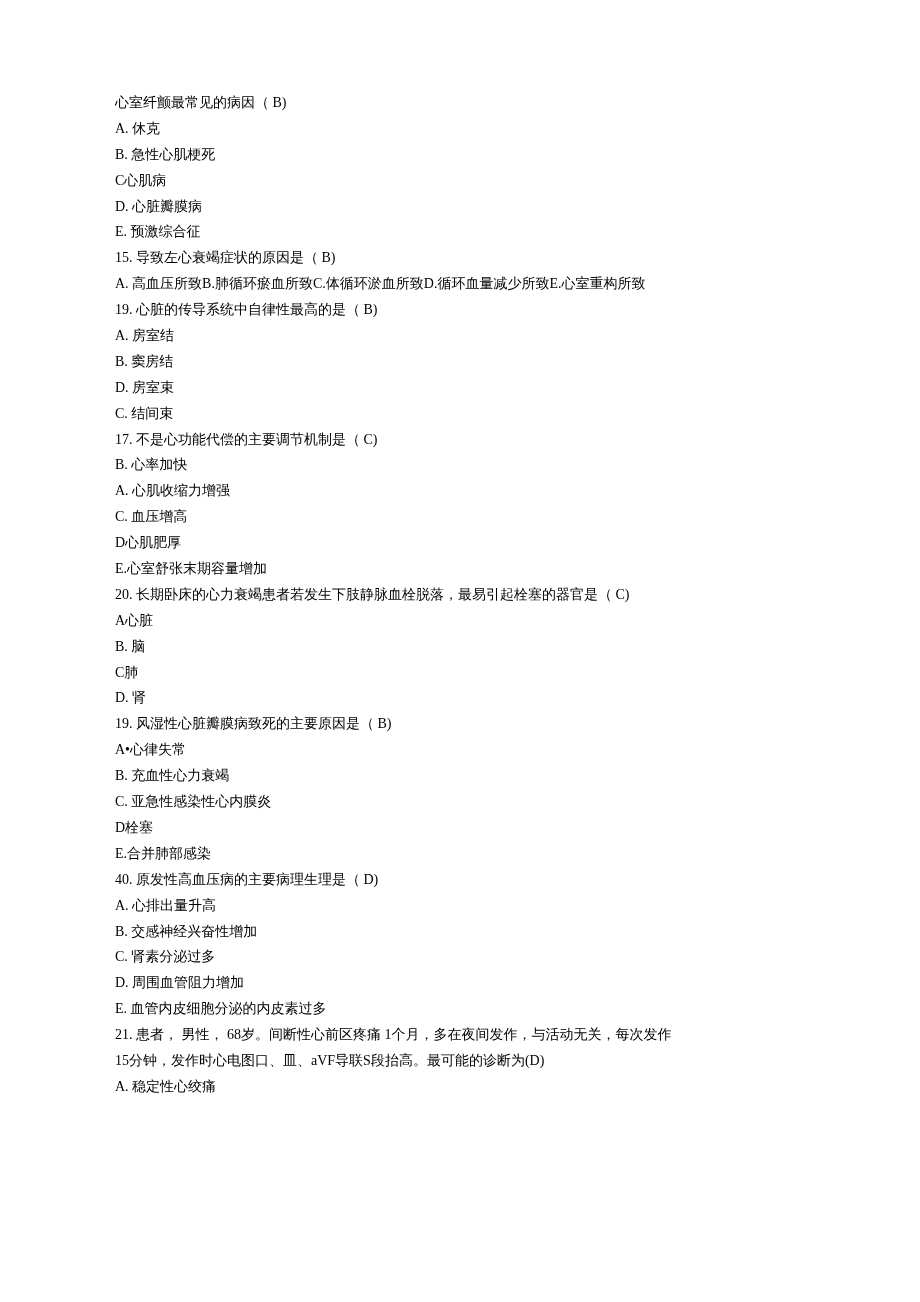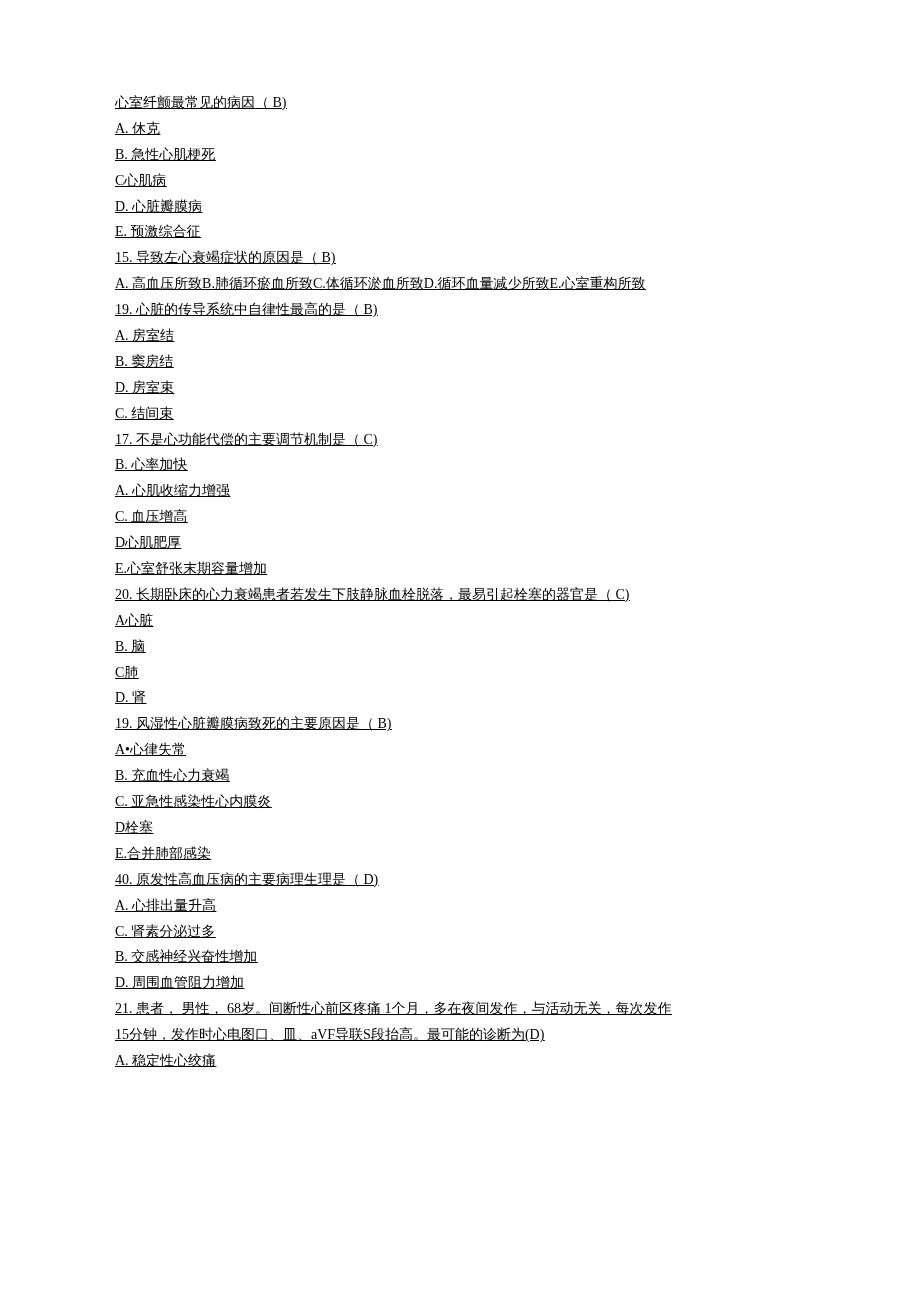--- a/index.html
+++ b/index.html
@@ -1,19 +1,18 @@
 <!DOCTYPE html>
 <html><head>
   <meta charset="utf-8">
   <style>
     * {
       margin: 0;
       padding: 0;
       box-sizing: border-box;
-      text-decoration: underline;
     }
     body {
       background: #ffffff;
       font-family: "SimSun", "宋体", serif;
       font-size: 14px;
       color: #000000;
       line-height: 1.85;
       width: 920px;
       padding: 90px 115px 60px 115px;
     }
@@ -50,19 +49,20 @@
     <div class="line">C肺</div>
     <div class="line">D.  肾</div>
     <div class="line">19.   风湿性心脏瓣膜病致死的主要原因是（ B)</div>
     <div class="line">A•心律失常</div>
     <div class="line">B.  充血性心力衰竭</div>
     <div class="line">C.  亚急性感染性心内膜炎</div>
     <div class="line">D栓塞</div>
     <div class="line">E.合并肺部感染</div>
     <div class="line">40.   原发性高血压病的主要病理生理是（ D)</div>
     <div class="line">A.  心排出量升高</div>
+    <div class="line">B.  交感神经兴奋性增加</div>
     <div class="line">C.  肾素分泌过多</div>
-    <div class="line">B.  交感神经兴奋性增加</div>
     <div class="line">D.  周围血管阻力增加</div>
+    <div class="line">E.  血管内皮细胞分泌的内皮素过多</div>
     <div class="line">21.   患者，  男性，  68岁。间断性心前区疼痛 1个月，多在夜间发作，与活动无关，每次发作</div>
     <div class="line">15分钟，发作时心电图口、皿、aVF导联S段抬高。最可能的诊断为(D)</div>
     <div class="line">A.  稳定性心绞痛</div>
   </div>
 
 </body></html>

